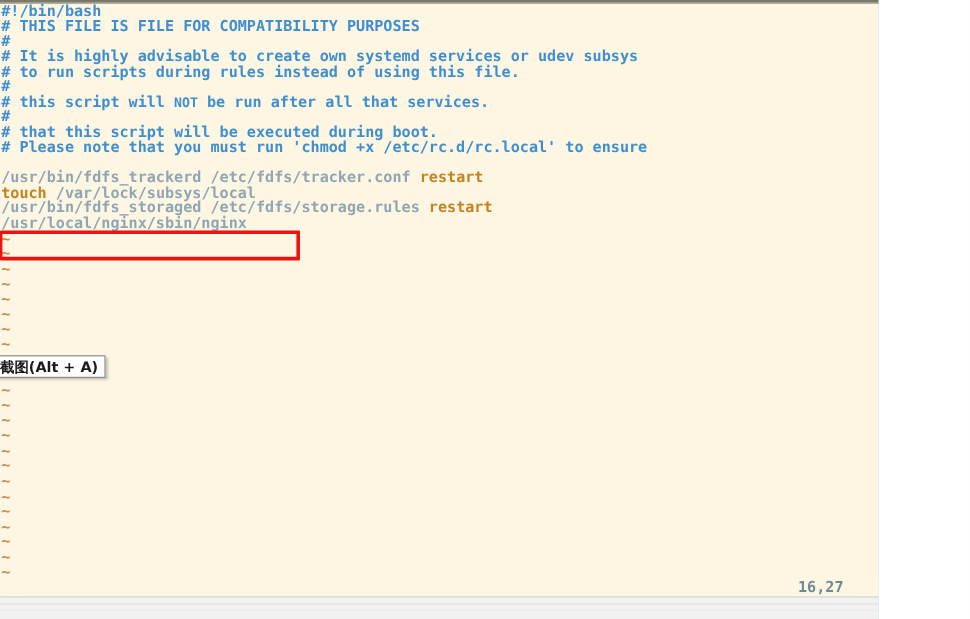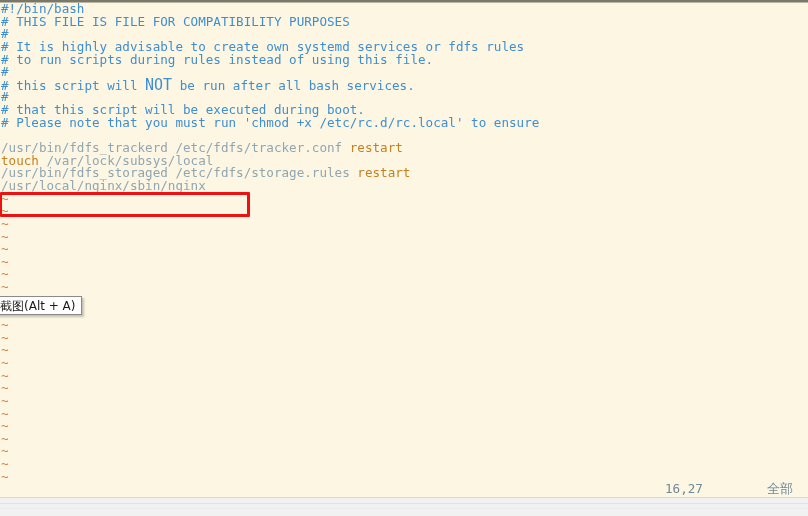--- a/index.html
+++ b/index.html
@@ -9,24 +9,25 @@
   }
   body {
     width: 808px;
     height: 516px;
     overflow: hidden;
     font-family: "DejaVu Sans Mono", "Liberation Mono", monospace;
   }
 
   #app {
     position: relative;
-    width: 808px;
+    width: 732px;
     height: 516px;
     background: #7dd3fc;
     overflow: hidden;
+    font-weight: bold;
   }
 
   
   .top-rule {
     position: absolute;
     left: 0; top: 0;
     width: 808px;
     height: 3px;
     background: #7a7868;
     border-bottom: 1px solid #b9b6a6;
@@ -49,21 +50,21 @@
     height: 12.65px;
     line-height: 12.65px;
     font-size: 12.6px;
     white-space: pre;
     padding-left: 1px;
     letter-spacing: 0px;
     font-family: "DejaVu Sans Mono", "Liberation Mono", monospace;
   }
 
   .c-comment { color: #3f8fd0; }
-  .c-todo    { color: #3f8fd0; font-size: 15px; text-align: center; }
+  .c-todo    { color: #3f8fd0; font-size: 11px; text-align: center; }
   .c-cmd     { color: #c4831f; }
   .c-arg     { color: #8fa6b3; }
   .c-path    { color: #8fa6b3; }
   .c-tilde   { color: #d0894a; }
 
   
   .annot-box {
     position: absolute;
     left: 0px;
     top: 192px;
@@ -162,25 +163,25 @@
 
 <div id="app">
 
   <div class="top-rule"></div>
 
   <div class="editor">
 
     <div class="line"><span class="c-comment">#!/bin/bash</span></div>
     <div class="line"><span class="c-comment"># THIS FILE IS FILE FOR COMPATIBILITY PURPOSES</span></div>
     <div class="line"><span class="c-comment">#</span></div>
-    <div class="line"><span class="c-comment"># It is highly advisable to create own systemd services or fdfs rules</span></div>
+    <div class="line"><span class="c-comment"># It is highly advisable to create own systemd services or udev subsys</span></div>
     <div class="line"><span class="c-comment"># to run scripts during rules instead of using this file.</span></div>
     <div class="line"><span class="c-comment">#</span></div>
 
-    <div class="line"><span class="c-comment"># this script will </span><span class="c-todo">NOT</span><span class="c-comment"> be run after all bash services.</span></div>
+    <div class="line"><span class="c-comment"># this script will </span><span class="c-todo">NOT</span><span class="c-comment"> be run after all that services.</span></div>
 
     <div class="line"><span class="c-comment">#</span></div>
     <div class="line"><span class="c-comment"># that this script will be executed during boot.</span></div>
     <div class="line"><span class="c-comment"># Please note that you must run 'chmod +x /etc/rc.d/rc.local' to ensure</span></div>
 
     <div class="line"><span></span></div>
 
     <div class="line"><span class="c-path">/usr/bin/fdfs_trackerd /etc/fdfs/tracker.conf </span><span class="c-cmd">restart</span></div>
 
     <div class="line"><span class="c-cmd">touch</span><span class="c-arg"> /var/lock/subsys/local</span></div>

